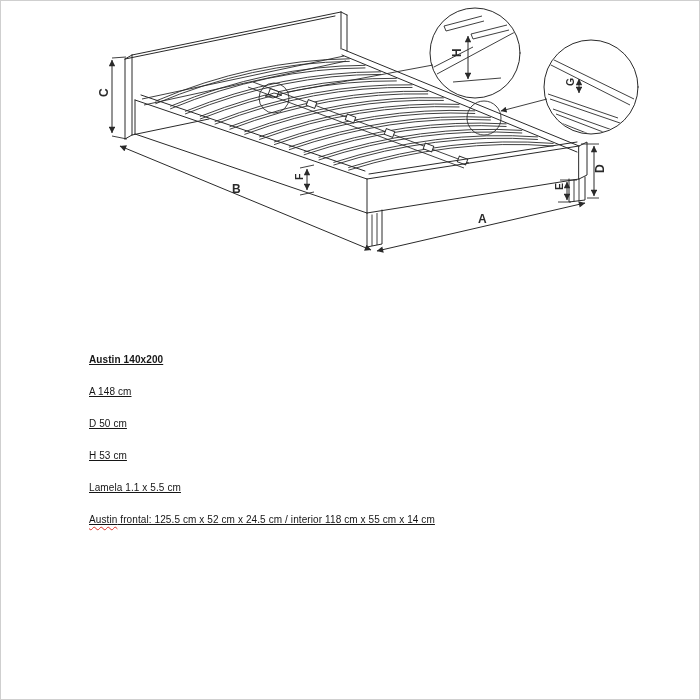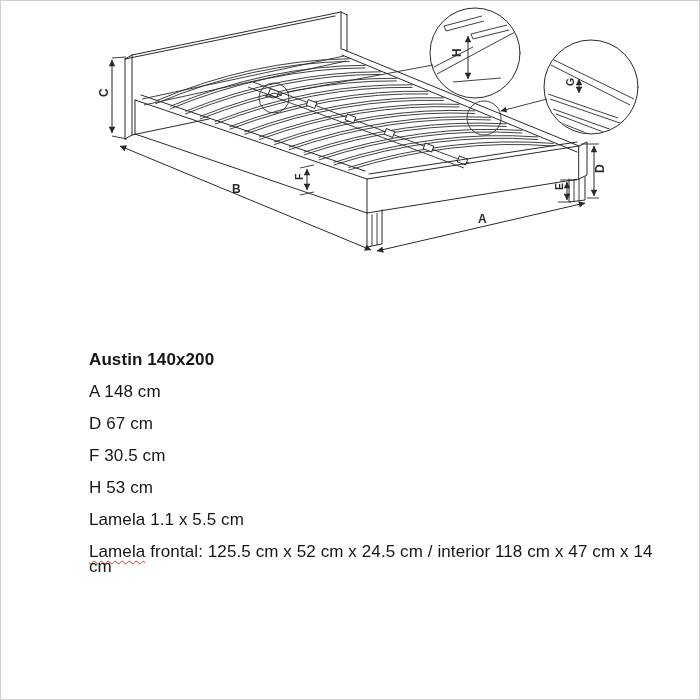--- a/index.html
+++ b/index.html
@@ -10,21 +10,21 @@
   svg.drawing { position:absolute; left:0; top:0; }
   svg .ln   { stroke:var(--ink); stroke-width:1; fill:none; stroke-linecap:round; }
   svg .thin { stroke:var(--ink); stroke-width:0.9; fill:none; }
   svg .dim  { stroke:var(--ink); stroke-width:1; fill:none; }
   svg .holder { fill:#fff; stroke:var(--ink); stroke-width:0.9; }
   svg marker path { fill:var(--ink); }
   svg text.dimlbl { fill:var(--ink); font-family:"Liberation Sans",sans-serif;
                     font-size:12px; font-weight:bold; }
   svg text.dimlbl.sm { font-size:10.5px; }
   .specs { position:absolute; left:88px; top:351px; width:580px; color:#161616; }
-  .specs p { margin:0 0 17px 0; font-size:17px; line-height:15px; letter-spacing:0.1px; }
+  .specs p { margin:0 0 17px 0; font-size:10px; line-height:15px; letter-spacing:0.1px;text-decoration:underline; }
   .specs p.title { font-weight:bold; }
   .misspell { text-decoration:underline wavy var(--squiggle);
               text-decoration-thickness:1px; text-underline-offset:3px; }
 </style>
 </head>
 <body>
 
 <div class="canvas">
 
   <svg class="drawing" width="700" height="340" viewBox="0 0 700 340">
@@ -209,21 +209,20 @@
       <path class="thin" d="M576,179 L559,179"></path>
       <path class="thin" d="M570,201 L557,201"></path>
       <path class="dim" d="M566,181 L566,199" marker-start="url(#arr)" marker-end="url(#arr)"></path>
       <text class="dimlbl sm" x="558" y="193" transform="rotate(-90 558 189)">E</text>
     </g>
   </svg>
 
   <div class="specs">
     <p class="title">Austin 140x200</p>
     <p>A 148 cm</p>
-    <p>D 67 cm</p>
-    <p>F 30.5 cm</p>
+    <p>D 50 cm</p>
     <p>H 53 cm</p>
     <p>Lamela 1.1 x 5.5 cm</p>
     <p>
-      <span class="misspell">Lamela</span><span> frontal: 125.5 cm x 52 cm x 24.5 cm / interior 118 cm x 47 cm x 14 cm</span>
+      <span class="misspell">Austin</span><span> frontal: 125.5 cm x 52 cm x 24.5 cm / interior 118 cm x 55 cm x 14 cm</span>
     </p>
   </div>
 </div>
 
 </body></html>

